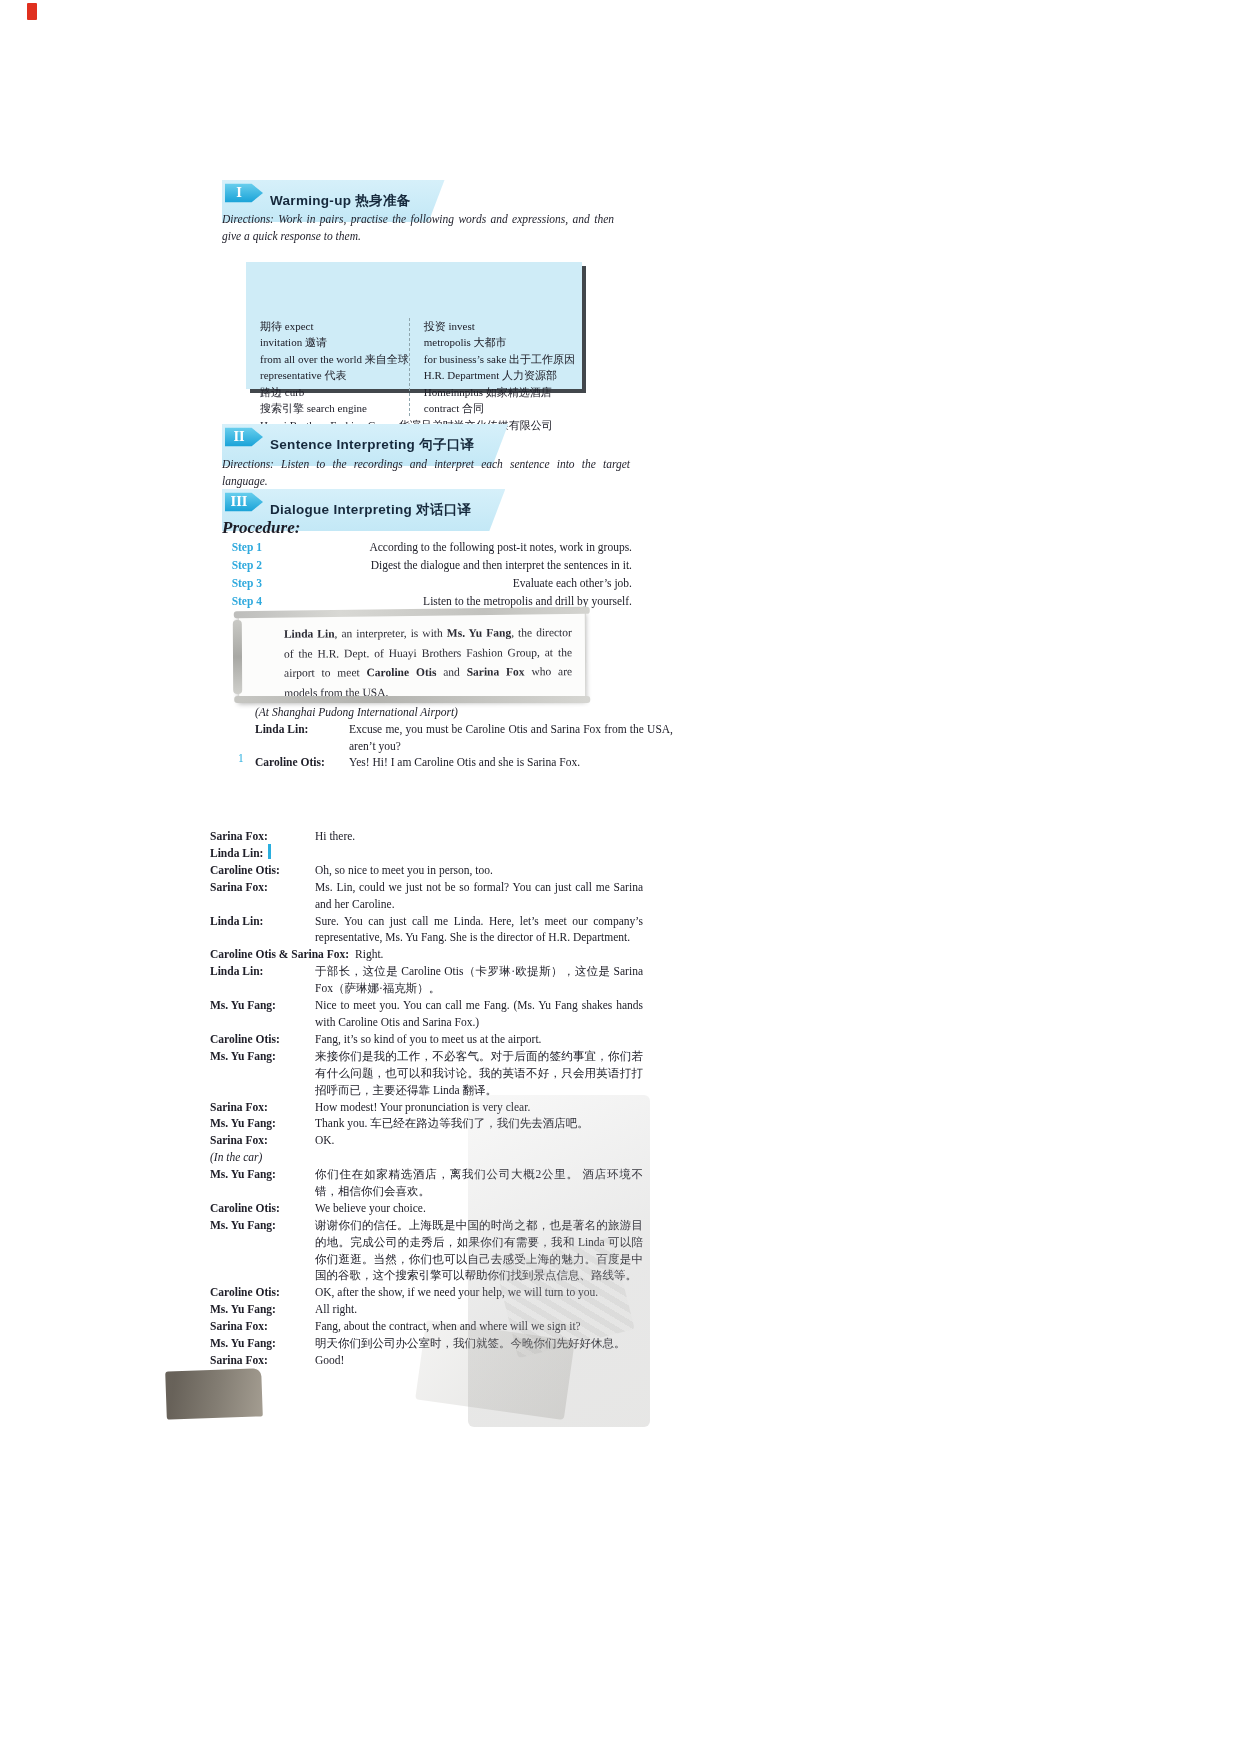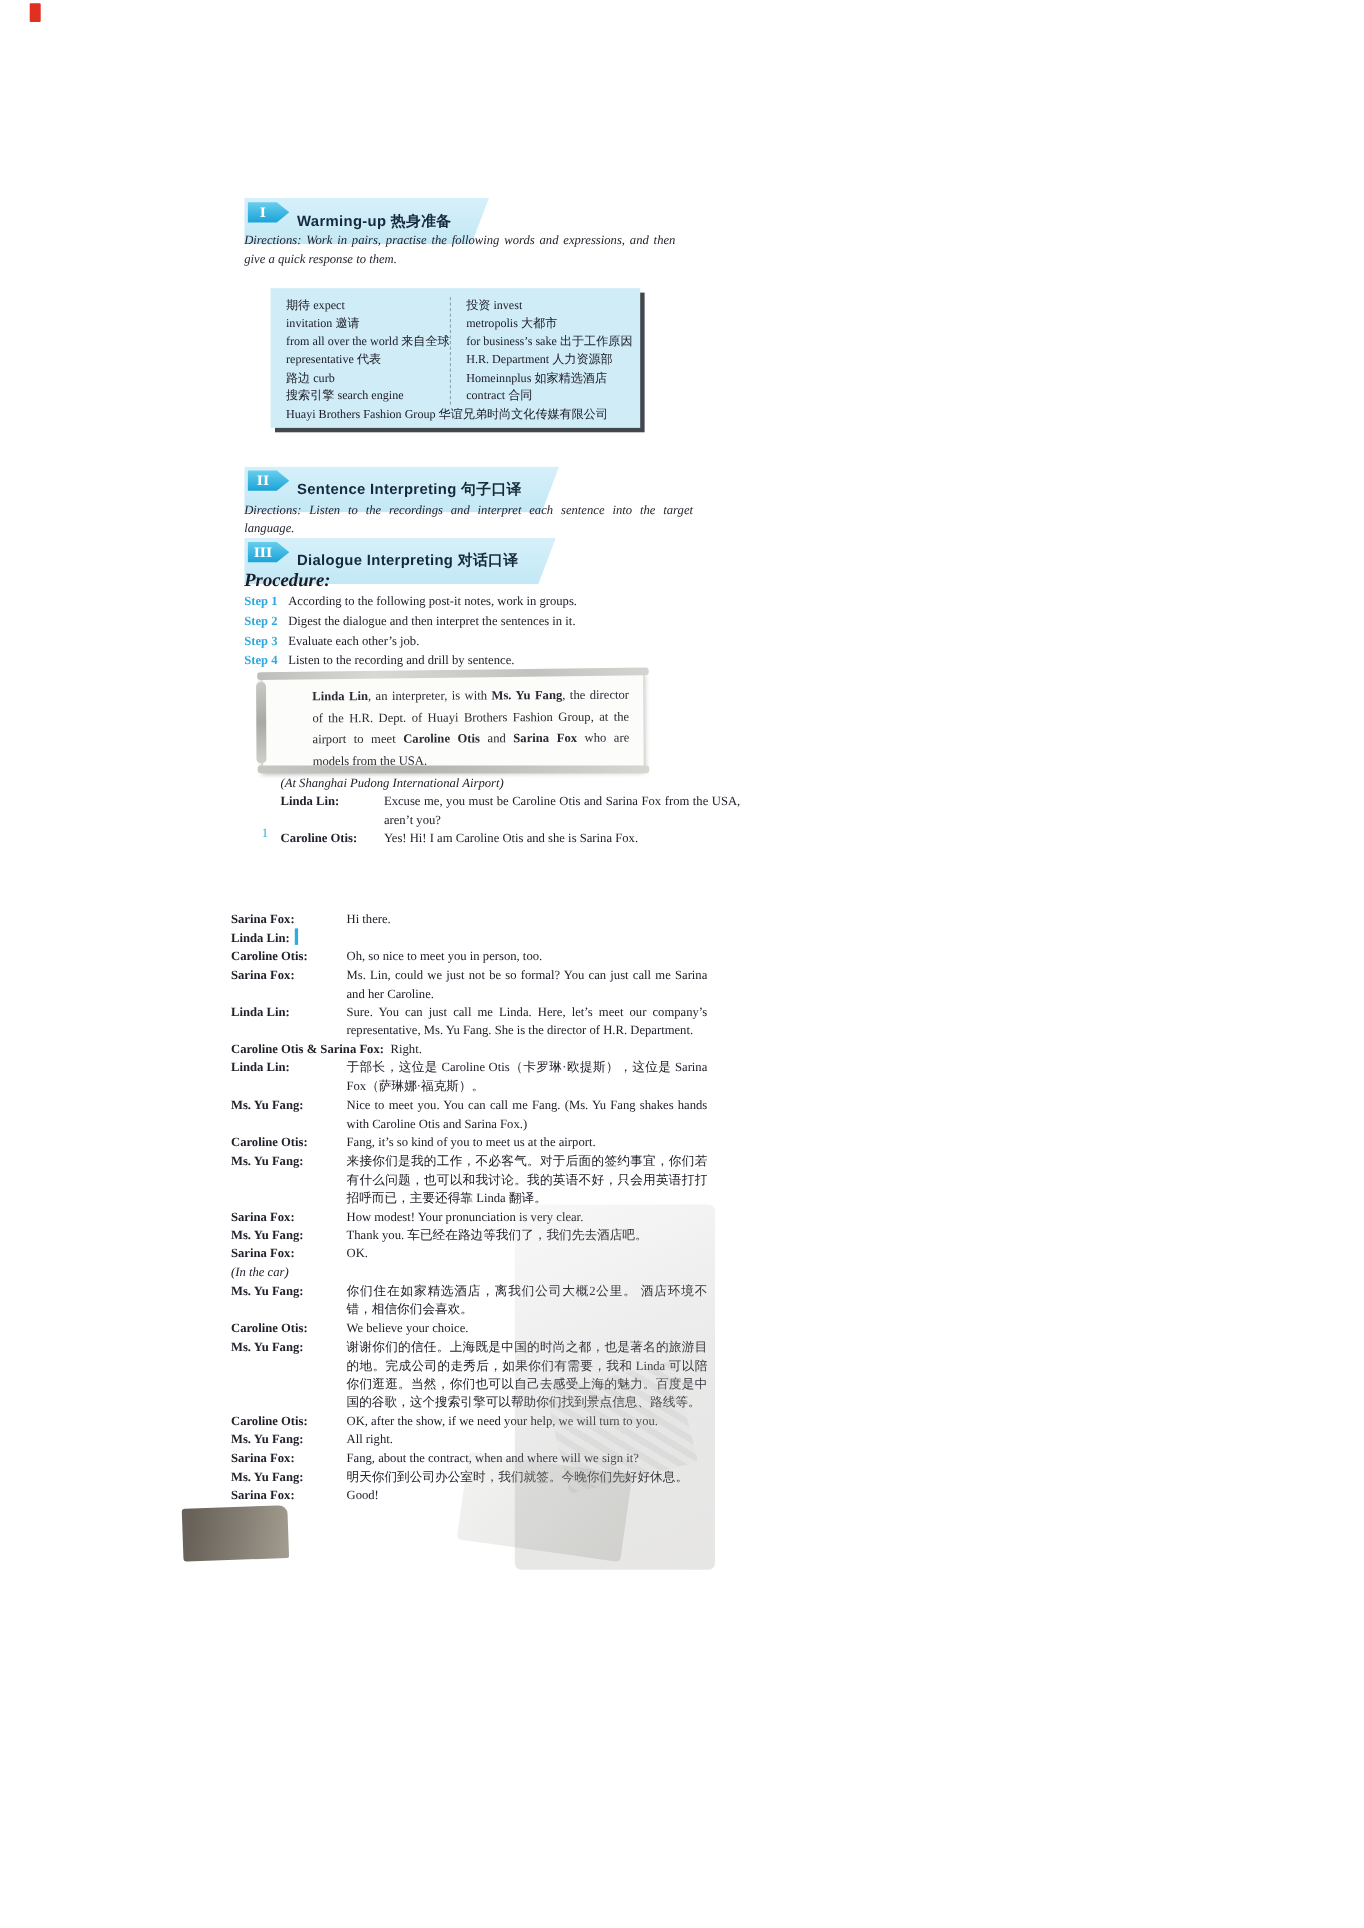--- a/index.html
+++ b/index.html
@@ -41,32 +41,32 @@
   .directions b{font-weight:normal;}
 
   
   .vocab-box{
     position:absolute;left:246px;top:262px;width:336px;height:127px;
     background:#cfecf7;
     box-shadow:4px 4px 0 #42474c;
     box-sizing:border-box;padding:8px 10px 6px 14px;
     font-size:11px;line-height:16.4px;
   }
-  .vocab-cols{display:flex;}
+  .vocab-cols{display:flex;margin-top:48px;}
   .vocab-col-left{width:168px;}
   .vocab-col-right{flex:1;padding-left:14px;border-left:1px dashed #8fa6ae;}
   .vocab-row{white-space:nowrap;color:#20202a;}
   .vocab-footer{margin-top:1px;color:#20202a;white-space:nowrap;}
 
   
   .procedure-label{
     position:absolute;left:222px;top:518px;
     font-weight:bold;font-style:italic;font-size:17px;color:#1c1c26;
   }
-  .steps{position:absolute;left:222px;top:538px;width:410px;font-size:11.5px;}
+  .steps{position:absolute;left:222px;top:538px;width:410px;font-size:11.5px;text-align:right;}
   .step-row{display:flex;line-height:18px;}
   .step-label{flex:0 0 40px;font-weight:bold;color:#2fa9dd;}
   .step-text{flex:1;color:#20202a;}
 
   
   .note{
     position:absolute;left:238px;top:612px;width:348px;height:88px;
     background:#fcfcfb;border:1px solid #d2d2cf;
     box-shadow:0 3px 5px rgba(0,0,0,.30);
     transform:rotate(-.3deg);box-sizing:border-box;
@@ -191,21 +191,21 @@
       <div class="step-row">
         <span class="step-label">Step 2</span>
         <span class="step-text">Digest the dialogue and then interpret the sentences in it.</span>
       </div>
       <div class="step-row">
         <span class="step-label">Step 3</span>
         <span class="step-text">Evaluate each other’s job.</span>
       </div>
       <div class="step-row">
         <span class="step-label">Step 4</span>
-        <span class="step-text">Listen to the recording and drill by sentence.</span>
+        <span class="step-text">Listen to the metropolis and drill by yourself.</span>
       </div>
     </div>
 
   <div class="note">
     <div class="note-edge"></div>
     <div class="note-text"><b>Linda Lin</b><span>, an interpreter, is with </span><b>Ms. Yu Fang</b><span>, the director of the H.R. Dept. of Huayi Brothers Fashion Group, at the airport to meet </span><b>Caroline Otis</b><span> and </span><b>Sarina Fox</b><span> who are models from the USA.</span></div>
   </div>
 
   <div class="dialogue dialogue-p1">
       <div class="dia-stage">(At Shanghai Pudong International Airport)</div>

